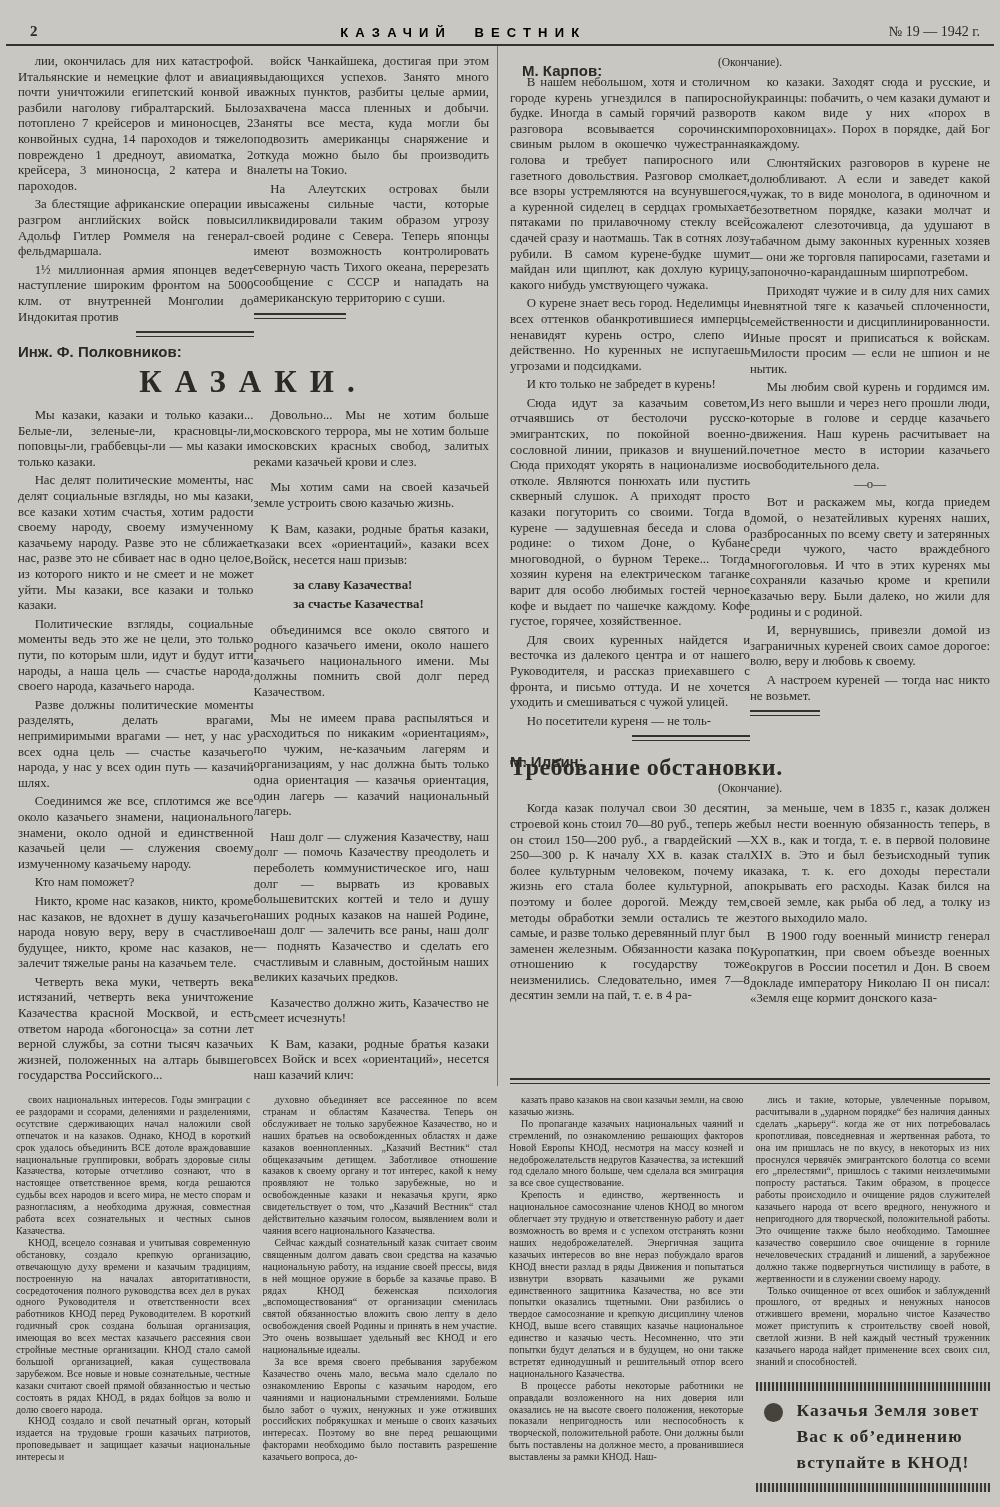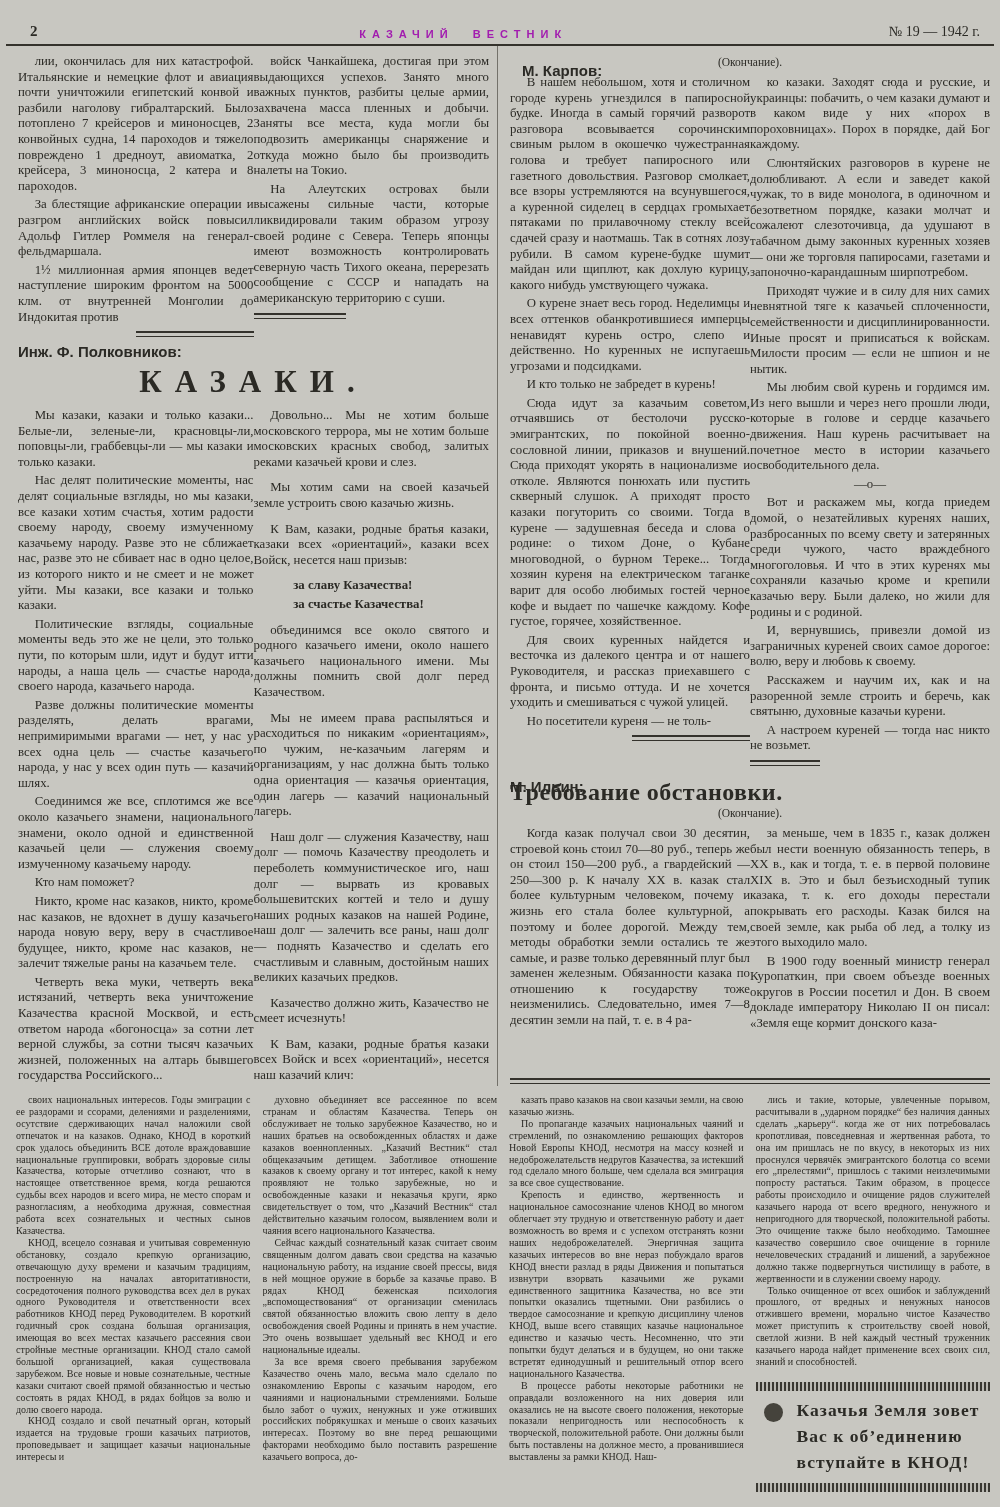--- a/index.html
+++ b/index.html
@@ -11,21 +11,21 @@
   .page{width:1000px;height:1507px;position:relative;}
   
   .hdr{
     display:flex;align-items:flex-end;justify-content:space-between;
     padding:14px 14px 4px 24px;height:26px;
     border-bottom:2px solid #34322c;margin:0 6px 0 6px;
   }
   .hdr .pageno{font-size:15px;font-weight:bold;}
   .hdr .masthead{
     font-family:"Liberation Sans",sans-serif;font-weight:bold;
-    font-size:11px;letter-spacing:.55em;word-spacing:.9em;color:#a21caf;
+    font-size:13px;letter-spacing:.55em;word-spacing:.9em;color:#000000;
   }
   .hdr .issue{font-size:14px;white-space:nowrap;}
   
   .upper{display:flex;height:1040px;overflow:hidden;margin:0 6px;}
   .half{box-sizing:border-box;display:flex;flex-direction:column;overflow:hidden;}
   .half.left{width:494px;padding:8px 8px 2px 12px;}
   .half.right{width:500px;padding:8px 4px 2px 12px;border-left:1px solid #73716a;}
   .cols{display:flex;gap:0;justify-content:space-between;}
   .col{flex:1 1 0;min-width:0;overflow:hidden;}
   
@@ -165,21 +165,20 @@
           </div>
           <div class="col">
             <div>
                 <p class="para">ко казаки. Заходят сюда и русские, и украинцы: побачить, о чем казаки думают и в каком виде у них «порох в пороховницах». Порох в порядке, дай Бог каждому.</p>
                 <p class="para">Слюнтяйских разговоров в курене не долюбливают. А если и заведет какой чужак, то в виде монолога, в одиночном и безответном порядке, казаки молчат и сожалеют слезоточивца, да удушают в табачном дыму законных куренных хозяев — они же торговля папиросами, газетами и запоночно-карандашным ширпотребом.</p>
                 <p class="para">Приходят чужие и в силу для них самих невнятной тяге к казачьей сплоченности, семейственности и дисциплинированности. Иные просят и приписаться к войскам. Милости просим — если не шпион и не нытик.</p>
                 <p class="para">Мы любим свой курень и гордимся им. Из него вышли и через него прошли люди, которые в голове и сердце казачьего движения. Наш курень расчитывает на почетное место в истории казачьего освободительного дела.</p>
                 <p class="para center">—о—</p>
                 <p class="para">Вот и раскажем мы, когда приедем домой, о незатейливых куренях наших, разбросанных по всему свету и затерянных среди чужого, часто враждебного многоголовья. И что в этих куренях мы сохраняли казачью кроме и крепили казачью веру. Были далеко, но жили для родины и с родиной.</p>
                 <p class="para">И, вернувшись, привезли домой из заграничных куреней своих самое дорогое: волю, веру и любовь к своему.</p>
-                <p class="para">Расскажем и научим их, как и на разоренной земле строить и беречь, как святыню, духовные казачьи курени.</p>
                 <p class="para">А настроем куреней — тогда нас никто не возьмет.</p>
               </div>
             <div class="double-rule end-rule left" style="width:70px"></div>
           </div>
         </div>
       </section>
 
       <section class="trebovanie">
         <div style="position:relative">
           <div class="byline" style="position:absolute;left:0;top:2px;">М. Ильин:</div>

